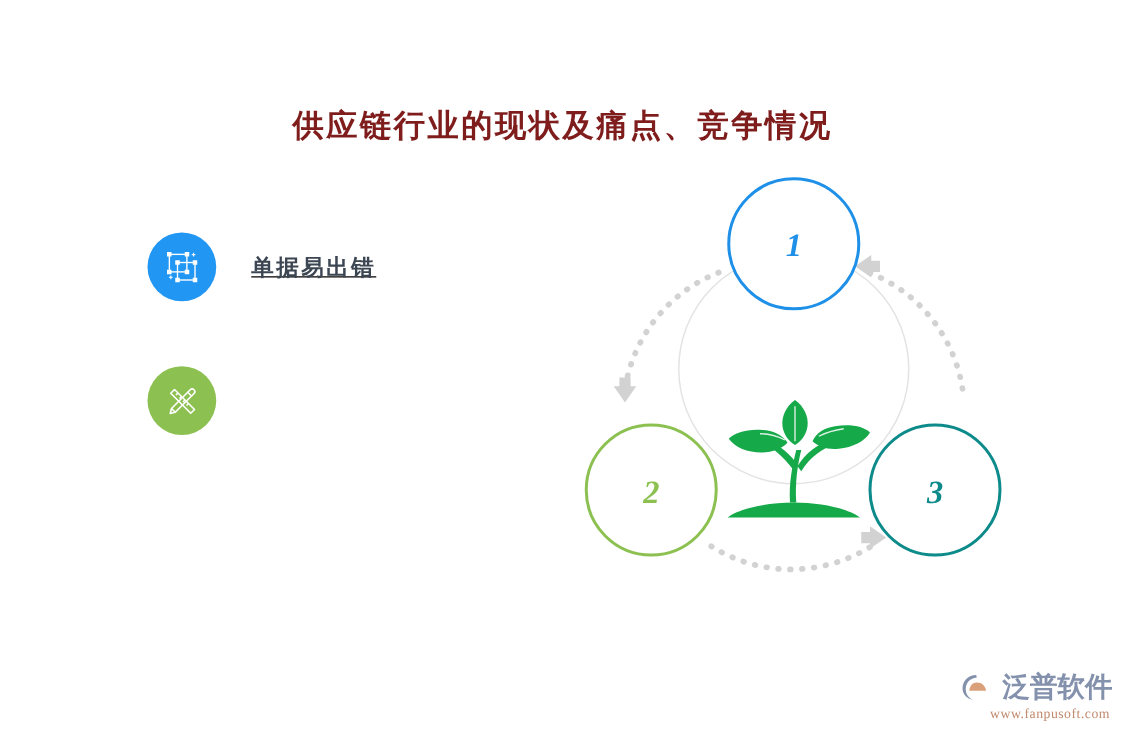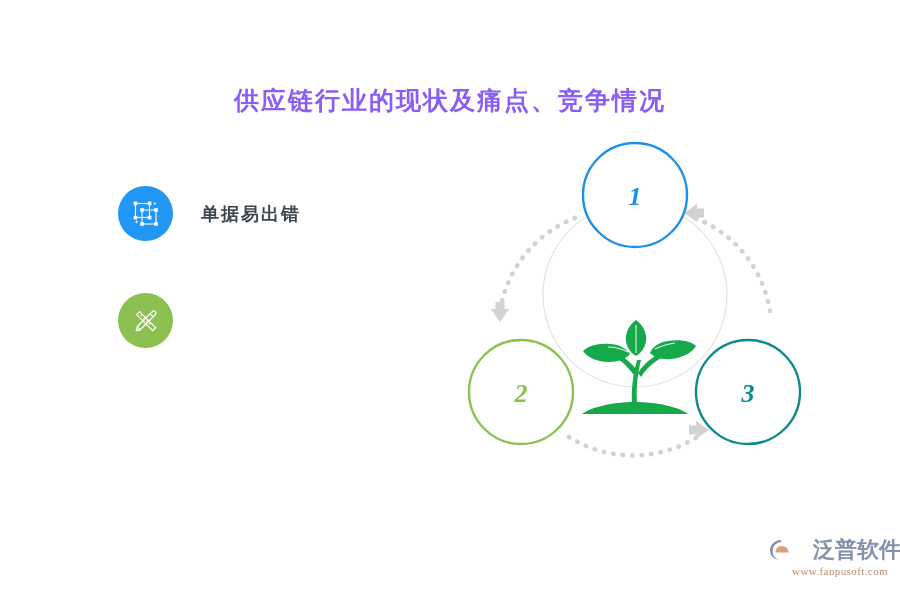--- a/index.html
+++ b/index.html
@@ -26,31 +26,32 @@
   
   .title {
     position: absolute;
     left: 0;
     top: 84px;
     width: 900px;
     text-align: center;
     font-size: 25px;
     font-weight: bold;
     letter-spacing: 2px;
-    color: #8b5cf6;
+    color: #7f1d1d;
     font-family: "Liberation Serif", "DejaVu Serif", serif;
     white-space: nowrap;
   }
 
   
   .bullets {
     position: absolute;
     left: 118px;
     top: 186px;
     width: 330px;
+    text-decoration: underline;
   }
   .bullet-row {
     position: relative;
     height: 55px;
     margin-bottom: 52px;
     display: flex;
     align-items: center;
   }
   .bullet-icon {
     width: 55px;
@@ -98,21 +99,21 @@
     height: 50px;
   }
   .logo-top {
     display: flex;
     align-items: center;
     height: 28px;
   }
   .logo-mark { flex: 0 0 26px; }
   .logo-mark svg { display: block; }
   .logo-name {
-    margin-left: 19px;
+    margin-left: 8px;
     font-size: 22px;
     font-weight: bold;
     letter-spacing: 0px;
     color: #8491ad;
     font-family: "Liberation Serif", "DejaVu Serif", serif;
     white-space: nowrap;
   }
   .logo-url {
     margin-top: 1px;
     font-size: 11px;

